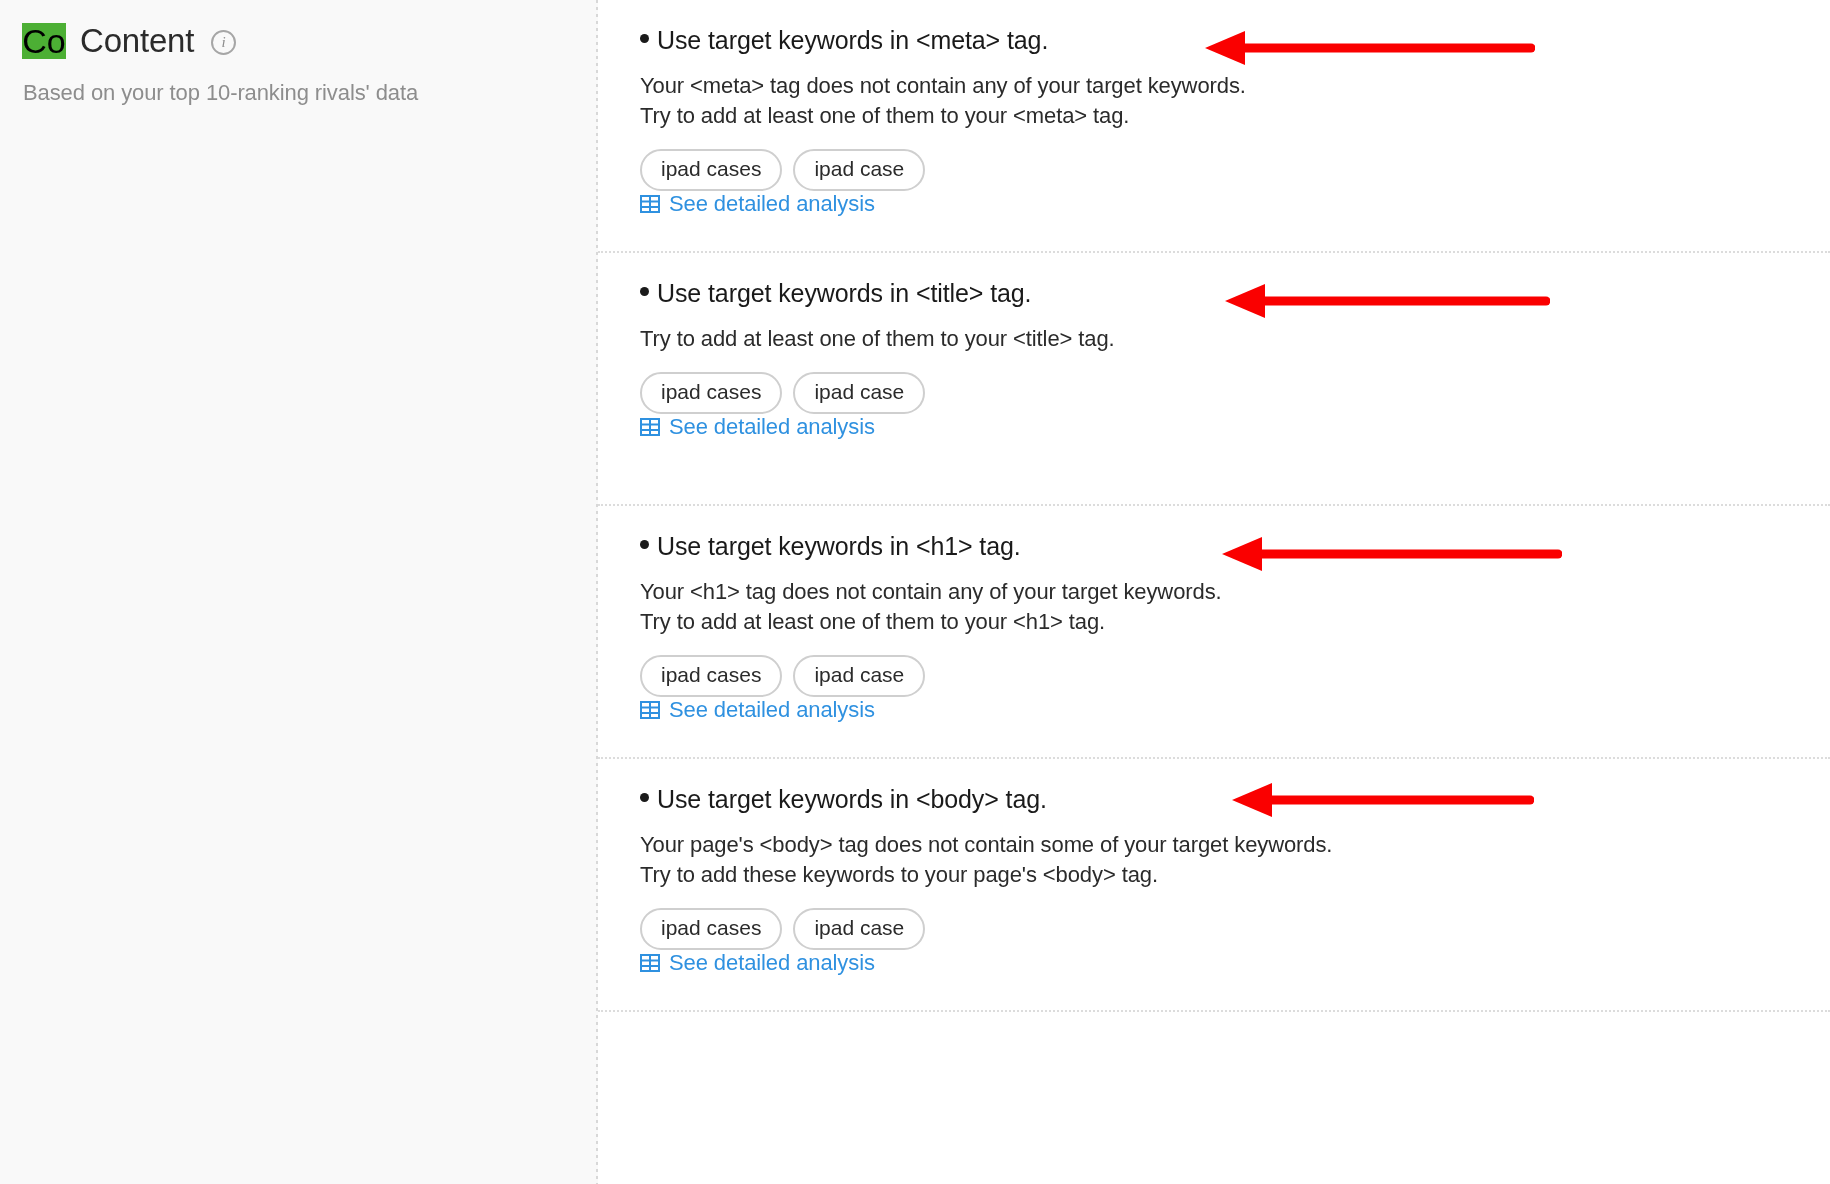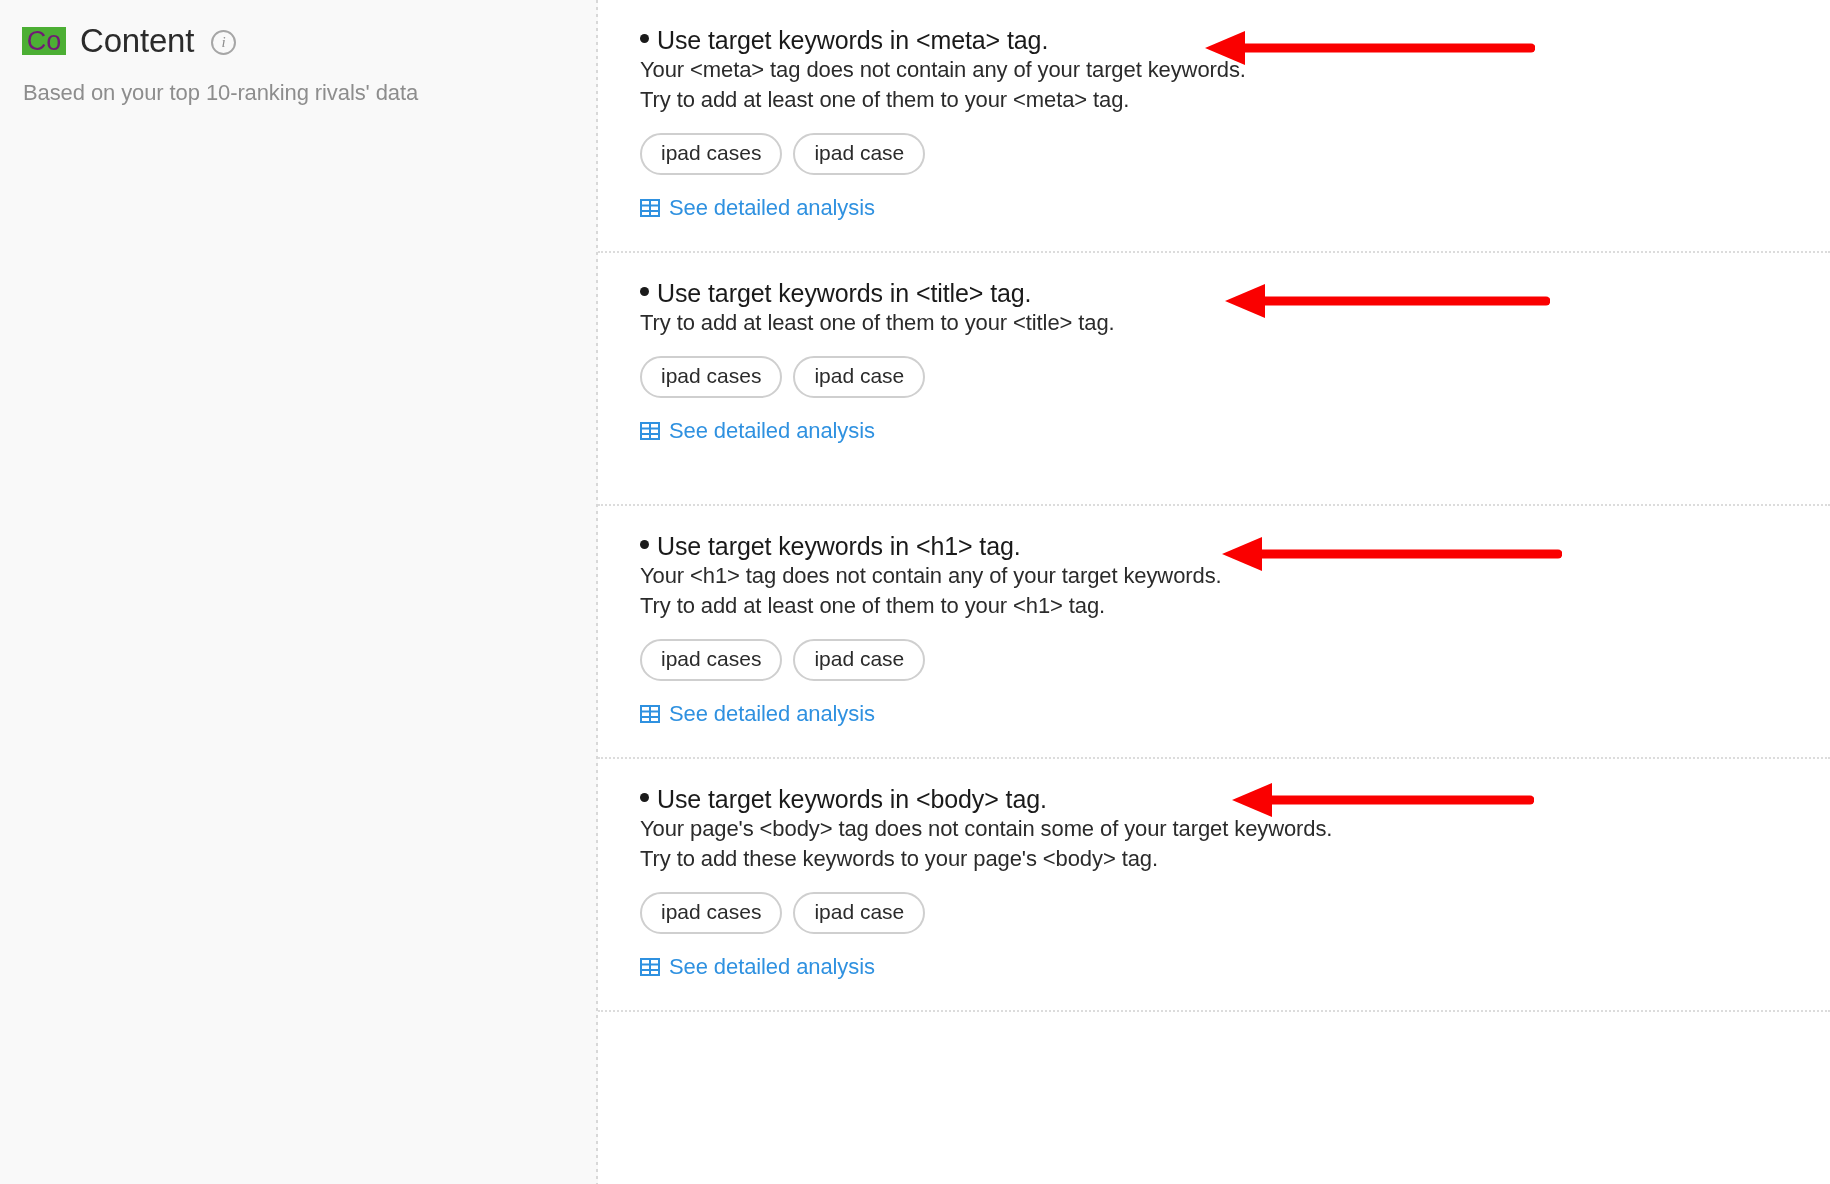--- a/index.html
+++ b/index.html
@@ -40,24 +40,24 @@
     background-size: 2px 7px;
     background-repeat: repeat-y;
   }
   .section-head {
     display: flex;
     align-items: center;
     gap: 14px;
   }
   .co-badge {
     width: 44px;
-    height: 28px;
+    height: 36px;
     background: #4caf34;
-    color: #701a75;
-    font-size: 27px;
+    color: #000000;
+    font-size: 34px;
     font-weight: 400;
     display: flex;
     align-items: center;
     justify-content: center;
     letter-spacing: 0px;
     line-height: 1;
     flex: 0 0 44px;
   }
   .section-title {
     font-size: 33px;
@@ -121,20 +121,21 @@
   .bullet {
     width: 9px;
     height: 9px;
     border-radius: 50%;
     background: #1a1a1a;
     flex: 0 0 9px;
     position: relative;
     top: -6px;
   }
   .tip-desc {
+    margin-top: 16px;
     font-size: 22px;
     line-height: 1.37;
     color: #2b2b2b;
     font-weight: 400;
     letter-spacing: -0.1px;
   }
   .tip-desc span {
     display: block;
   }
   .pills {
@@ -146,21 +147,20 @@
     border: 2px solid #cfcfcf;
     border-radius: 22px;
     padding: 6px 19px 8px;
     font-size: 21px;
     color: #2b2b2b;
     background: #ffffff;
     line-height: 1.15;
     white-space: nowrap;
   }
   .analysis-link {
-    margin-top: 20px;
     display: inline-flex;
     align-items: center;
     gap: 9px;
     color: #2f91e0;
     font-size: 22px;
     text-decoration: none;
     letter-spacing: -0.1px;
     cursor: pointer;
   }
   .table-icon {

